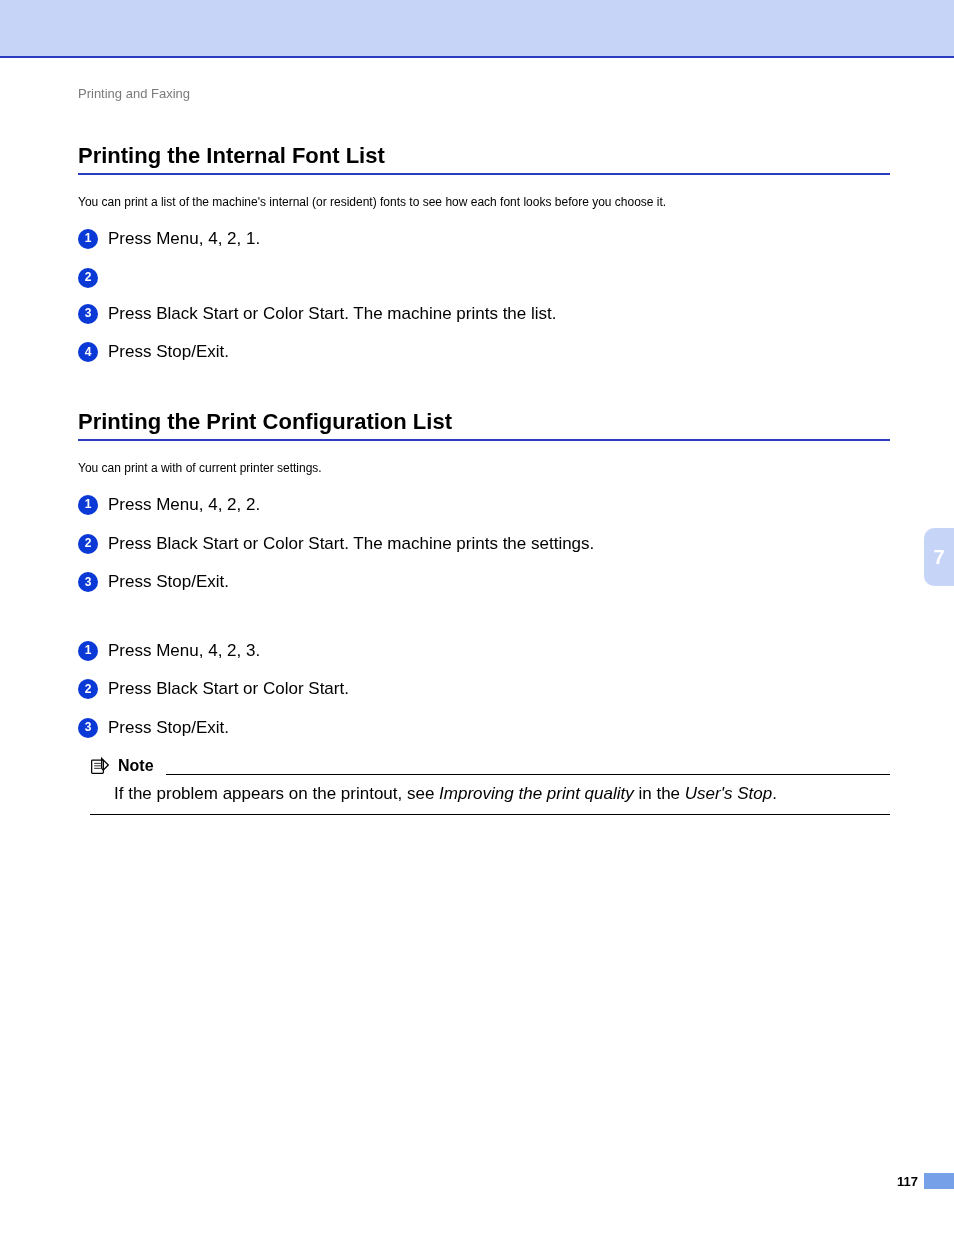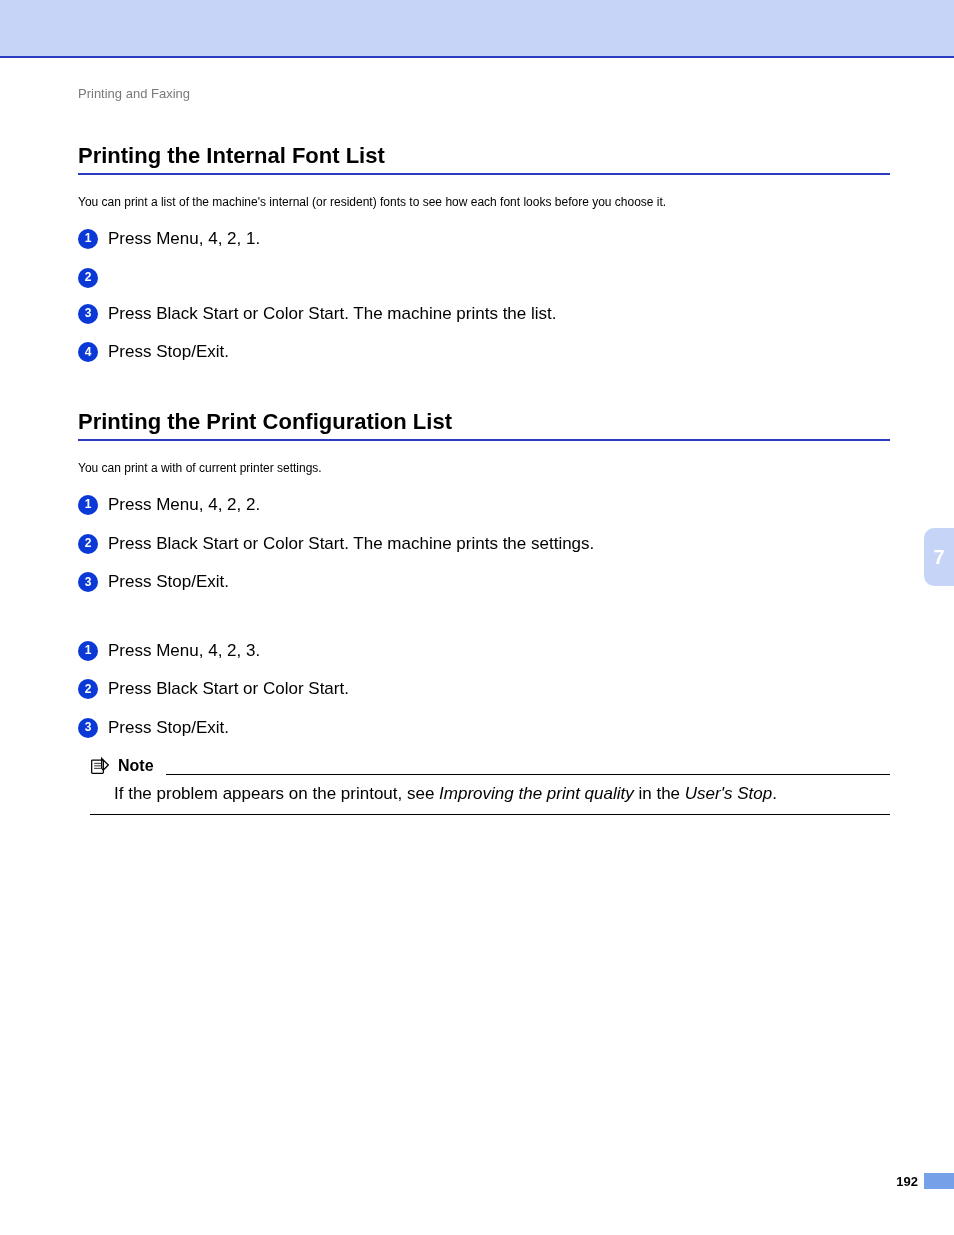--- a/index.html
+++ b/index.html
@@ -108,16 +108,16 @@
               <span class="note-label">Note</span>
               <span class="note-line"></span>
             </div>
             <div class="note-body">If the problem appears on the printout, see <i>Improving the print quality</i> in the <i>User's Stop</i>.</div>
           </div>
         </div>
       </div>
   </div>
 
   <div class="footer">
-    <span class="page-num">192</span>
+    <span class="page-num">117</span>
     <div class="footer-bar"></div>
   </div>
 </div>
 
 </body></html>

